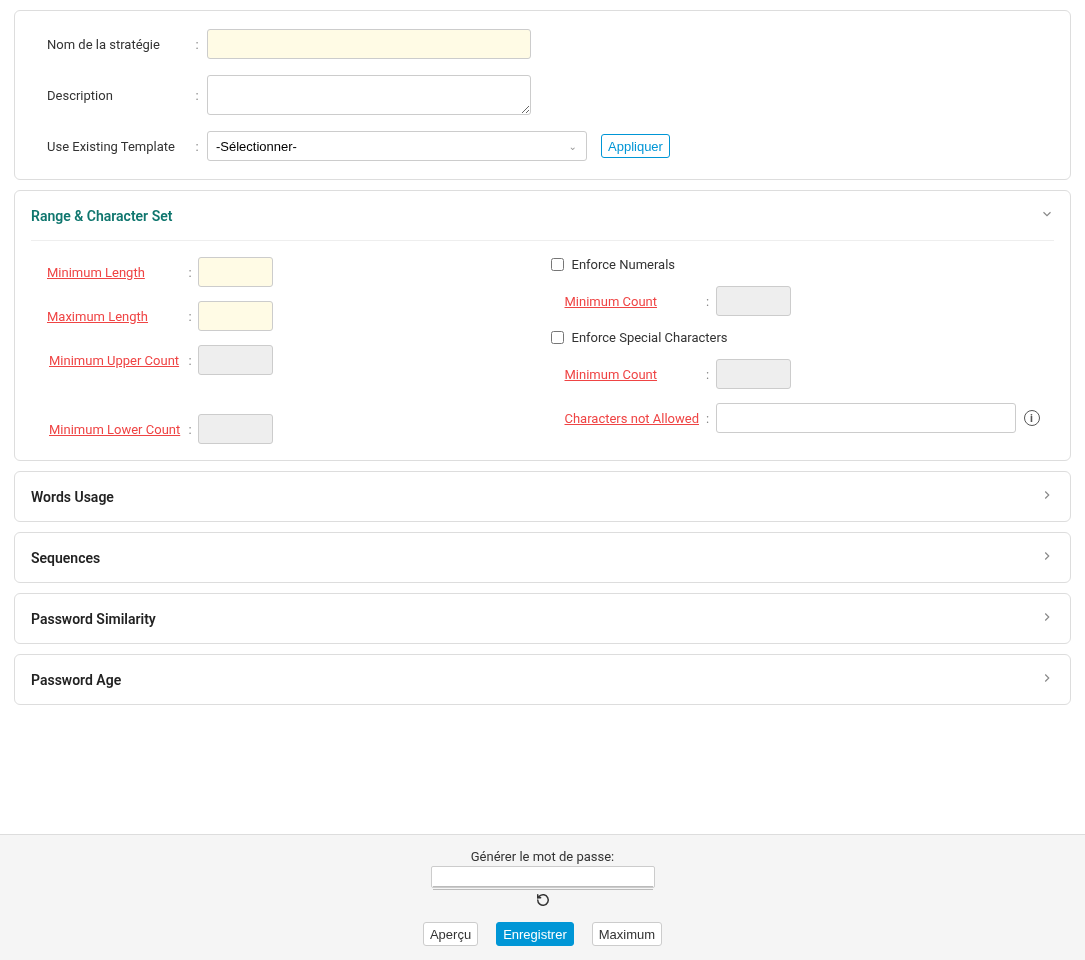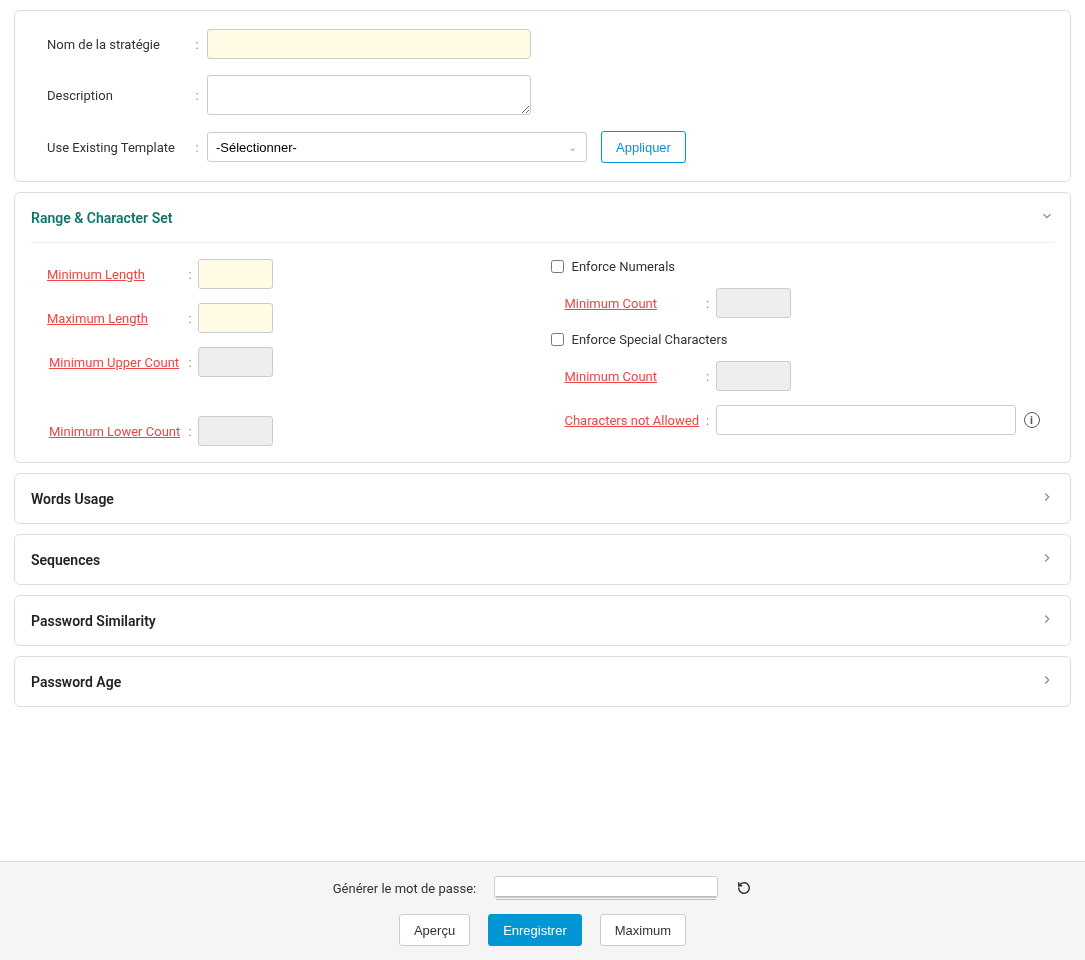--- a/index.html
+++ b/index.html
@@ -11,21 +11,21 @@
     .form-row:last-child { margin-bottom: 0; }
     .form-label { width: 140px; color: #333; }
     .colon { width: 20px; text-align: center; color: #888; }
     .form-control { height: 30px; border: 1px solid #ccc; border-radius: 3px; padding: 0 8px; font-size: 13px; background: #fff; }
     .form-control.yellow { background: #fffbe5; }
     input.form-control { width: 324px; }
     textarea.form-control { width: 324px; height: 40px; resize: both; padding-top: 4px; font-family: inherit; }
     select.form-control { width: 380px; appearance: none; -webkit-appearance: none; background-image: none; padding-right: 24px; position: relative; }
     .select-wrap { position: relative; display: inline-block; }
     .select-wrap .caret { position: absolute; right: 10px; top: 50%; transform: translateY(-50%); font-size: 10px; color: #999; pointer-events: none; }
-    .btn { display: inline-flex; align-items: center; justify-content: center; padding: 0 14px; height: 32px; border: 1px solid #ccc; border-radius: 3px; background: #fff; font-size: 13px; cursor: pointer; color: #333; }
+    .btn { display: inline-flex; align-items: center; justify-content: center; padding: 0 6px; height: 24px; border: 1px solid #ccc; border-radius: 3px; background: #fff; font-size: 13px; cursor: pointer; color: #333; }
     .btn-link-blue { border: 1px solid #0096d6; color: #0096d6; background: #fff; margin-left: 14px; }
     .btn-primary { background: #0096d6; border-color: #0096d6; color: #fff; }
     .section-header { display: flex; align-items: center; justify-content: space-between; padding: 16px 16px; cursor: pointer; }
     .section-title { font-weight: 600; font-size: 14px; color: #0f766e; }
     .section-content { border-top: 1px solid #eee; margin: 0 16px; padding: 16px 0 16px 16px; }
     .chev { color: #888; }
     .cols { display: flex; }
     .col { flex: 1; }
     .field-row { display: flex; align-items: center; margin-bottom: 14px; min-height: 30px; }
     .field-label { width: 135px; color: #ef4444; text-decoration: underline; }
@@ -36,21 +36,21 @@
     input.small-input.disabled { background: #eee; }
     .check-row { display: flex; align-items: center; margin-bottom: 14px; margin-left: -14px; }
     .check-row input[type=checkbox] { margin-right: 8px; width: 13px; height: 13px; }
     .wide-input { width: 300px; height: 30px; border: 1px solid #ccc; border-radius: 3px; padding: 0 8px; font-size: 13px; }
     .info-icon { display: inline-flex; align-items: center; justify-content: center; width: 16px; height: 16px; border: 1.5px solid #555; border-radius: 50%; font-size: 11px; font-weight: bold; margin-left: 8px; color: #555; }
     .collapsed-panel { border: 1px solid #ddd; border-radius: 6px; margin-bottom: 10px; background: #fff; }
     .collapsed-header { display: flex; align-items: center; justify-content: space-between; padding: 16px 16px; cursor: pointer; }
     .collapsed-title { font-weight: 600; font-size: 14px; color: #222; }
     .footer { position: fixed; left: 0; right: 0; bottom: 0; background: #f5f5f5; border-top: 1px solid #ddd; padding: 14px 0; }
     .footer-inner { display: flex; flex-direction: column; align-items: center; gap: 14px; }
-    .gen-row { display: flex; align-items: center; gap: 18px; }
+    .gen-row { display: flex; align-items: center; gap: 2px; flex-direction: column; }
     .gen-input { width: 224px; height: 22px; border: 1px solid #ccc; border-radius: 2px; padding: 0 6px; font-size: 12px; }
     .refresh-ico { width: 16px; height: 16px; display:inline-flex; align-items:center; justify-content:center; font-size: 14px; cursor: pointer; }
     .resize-handle { width: 224px; height: 4px; display: flex; justify-content: center; margin-top: -2px; }
     .resize-handle::before { content: ""; width: 220px; height: 2px; border-top: 1px solid #bbb; border-bottom: 1px solid #bbb; }
     .btn-row { display: flex; gap: 18px; }
     svg.chevron { width: 14px; height: 14px; }
   </style>
 </head>
 <body>
 

